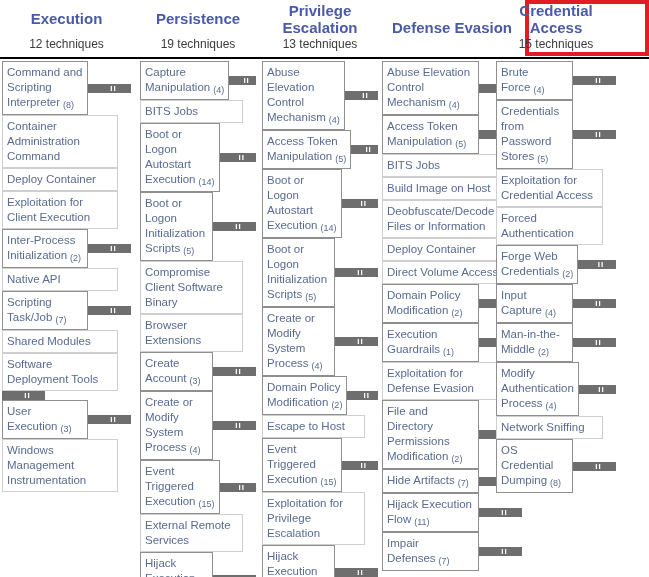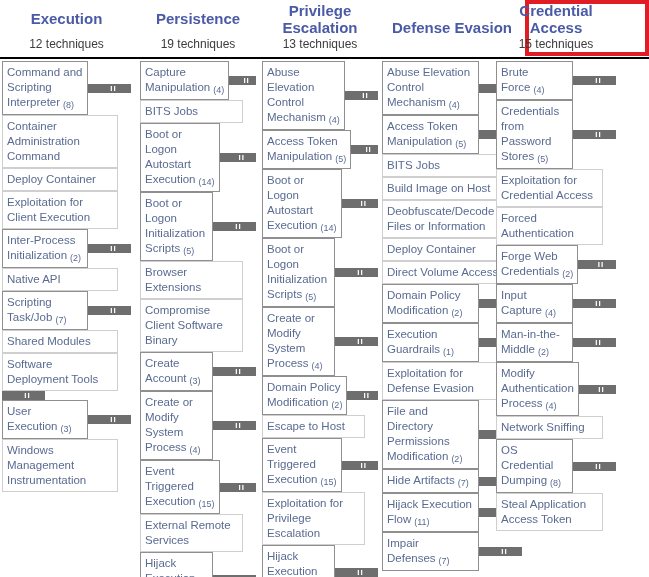--- a/index.html
+++ b/index.html
@@ -107,25 +107,25 @@
   </div>
       <div class="cell has-sub">
     <div class="cell-text"><span class="label">Boot or Logon Autostart Execution</span><span class="count">(14)</span></div>
     <div class="handle">II</div>
   </div>
       <div class="cell has-sub">
     <div class="cell-text"><span class="label">Boot or Logon Initialization Scripts</span><span class="count">(5)</span></div>
     <div class="handle">II</div>
   </div>
       <div class="cell plain">
+    <div class="cell-text"><span class="label">Compromise Client Software Binary</span></div>
+
+  </div>
+      <div class="cell plain">
     <div class="cell-text"><span class="label">Browser Extensions</span></div>
-
-  </div>
-      <div class="cell plain">
-    <div class="cell-text"><span class="label">Compromise Client Software Binary</span></div>
 
   </div>
       <div class="cell has-sub">
     <div class="cell-text"><span class="label">Create Account</span><span class="count">(3)</span></div>
     <div class="handle">II</div>
   </div>
       <div class="cell has-sub">
     <div class="cell-text"><span class="label">Create or Modify System Process</span><span class="count">(4)</span></div>
     <div class="handle">II</div>
   </div>
@@ -291,18 +291,14 @@
     <div class="handle">II</div>
   </div>
       <div class="cell plain">
     <div class="cell-text"><span class="label">Network Sniffing</span></div>
 
   </div>
       <div class="cell has-sub">
     <div class="cell-text"><span class="label">OS Credential Dumping</span><span class="count">(8)</span></div>
     <div class="handle">II</div>
   </div>
-      <div class="cell plain">
-    <div class="cell-text"><span class="label">Steal Application Access Token</span></div>
-
-  </div>
     </div>
   </div>
 
 </body></html>

